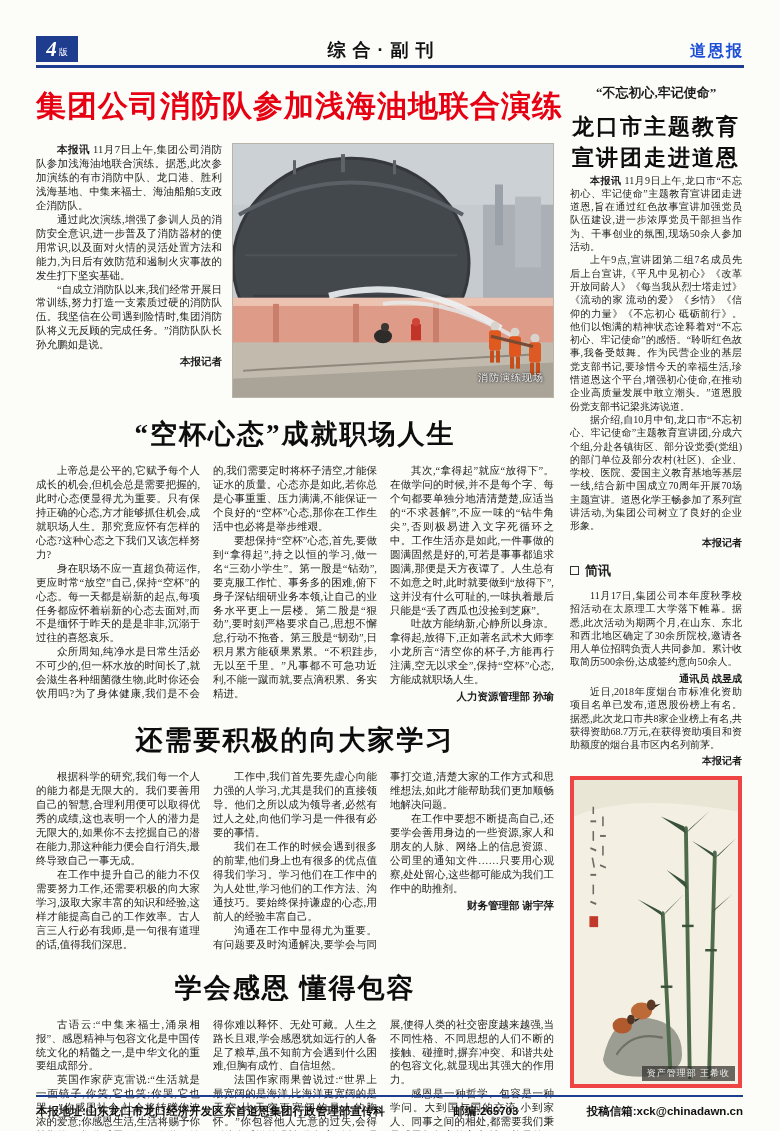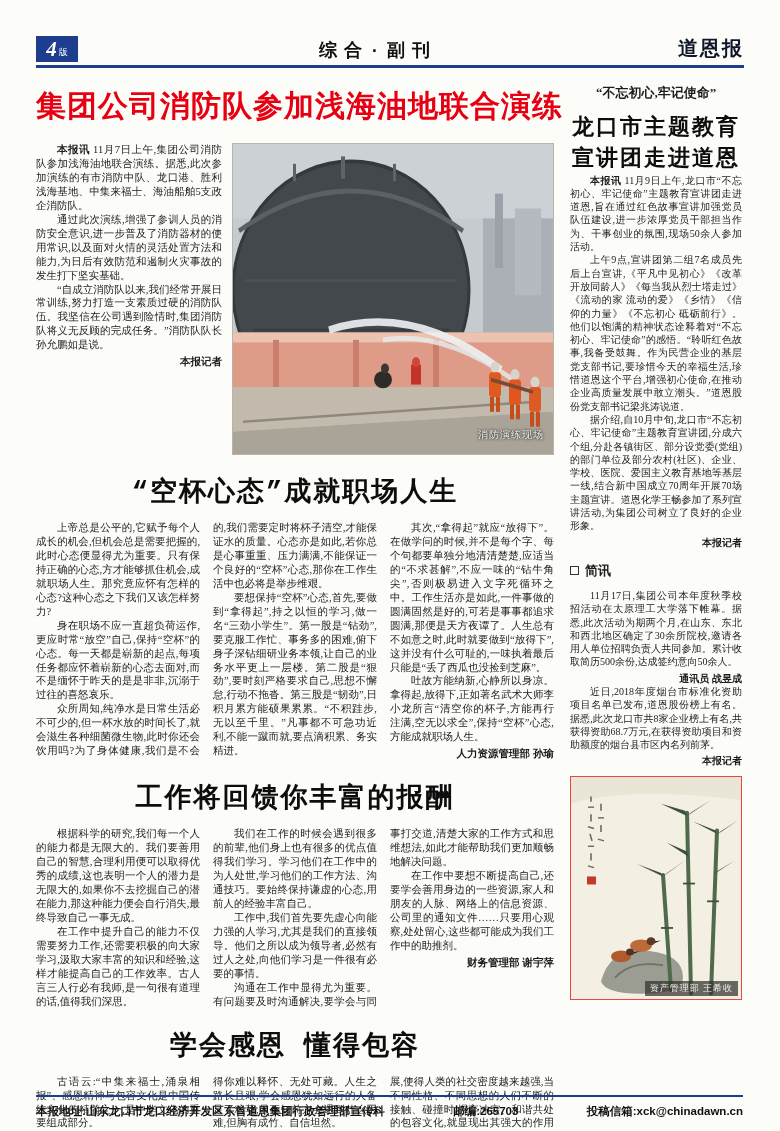--- a/index.html
+++ b/index.html
@@ -11,70 +11,70 @@
     font-family:"Liberation Serif", serif; color:#1c1c1c;
   }
   
   .masthead-row { display:flex; align-items:flex-end; justify-content:space-between; height:28px; }
   .page-num-box {
     background:#1e3d8f; color:#fff; width:42px; height:26px;
     display:flex; align-items:center; justify-content:center; gap:2px;
   }
   .page-num { font-size:21px; font-style:italic; font-weight:bold; line-height:1; }
   .page-num-label { font-size:9px; margin-top:7px; }
-  .section-title { font-size:18px; font-weight:bold; letter-spacing:7px; font-family:Liberation Mono, monospace; color:#111; }
-  .masthead { color:#0f172a; font-size:20px; font-weight:bold; letter-spacing:2px; font-family:"Liberation Serif",serif; }
+  .section-title { font-size:18px; font-weight:bold; letter-spacing:7px; font-family:Liberation Sans, sans-serif; color:#111; }
+  .masthead { color:#1d4ed8; font-size:16px; font-weight:bold; letter-spacing:2px; font-family:"Liberation Serif",serif; }
   .header-rule { height:3px; background:#1e3d8f; margin-top:3px; }
 
   
   .content { display:flex; gap:16px; margin-top:14px; }
   .left-zone  { width:518px; flex:none; }
   .right-zone { width:172px; flex:none; }
 
   
   .headline-red {
     color:#e60012; font-size:30px; font-weight:900; text-align:center;
     font-family:"Liberation Sans",sans-serif; letter-spacing:1px;
     margin:4px 0 16px 0; white-space:nowrap;
   }
   .headline-black {
     color:#0d0d0d; font-size:27px; font-weight:900; text-align:center;
-    font-family:Liberation Mono, monospace; letter-spacing:2px;
+    font-family:Liberation Serif, serif; letter-spacing:2px;
     margin:18px 0 12px 0;
   }
 
   
   .bodytext { font-size:10.5px; line-height:1.33; text-align:justify; }
   .bodytext p { text-indent:2em; }
   .lead-label { font-weight:bold; font-family:"Liberation Sans",sans-serif; }
   .byline { text-align:right; font-weight:bold; font-family:"Liberation Sans",sans-serif; text-indent:0; margin-top:3px; }
   .cols3 { column-count:3; column-gap:13px; }
 
   
   .article1 { display:flex; gap:10px; }
   .article1-text { width:186px; flex:none; }
-  .photo-wrap { flex:1; position:relative; height:312px; border:1px solid #b9b4aa; }
+  .photo-wrap { flex:1; position:relative; height:255px; border:1px solid #b9b4aa; }
   .photo-wrap svg { width:100%; height:100%; display:block; }
   .photo-caption {
     position:absolute; right:9px; bottom:12px; color:#f2f2f2; font-size:10px;
     letter-spacing:1px; text-shadow:0 0 2px #333, 0 0 3px #333;
   }
 
   
   .kicker { text-align:center; font-size:13px; font-weight:bold; margin:2px 0 10px 0; }
   .right-headline {
     font-size:22px; font-weight:900; text-align:center; line-height:1.4;
     font-family:"Liberation Sans",sans-serif; letter-spacing:2px; color:#0d0d0d;
   }
   .right-body { font-size:10px; line-height:1.33; text-align:justify; }
   .right-body p { text-indent:2em; }
   .briefs-header { display:flex; align-items:center; gap:6px; margin:13px 0 9px 0; }
   .square-icon { width:9px; height:9px; border:1.5px solid #333; display:inline-block; }
   .briefs-title { font-size:13px; font-weight:bold; font-family:Liberation Mono, monospace; }
-  .painting-wrap { position:relative; height:224px; margin-top:8px; border:1px solid #ef4444; }
+  .painting-wrap { position:relative; height:312px; margin-top:8px; border:4px solid #ef4444; }
   .painting-wrap svg { width:100%; height:100%; display:block; }
   .painting-caption {
     position:absolute; right:3px; bottom:3px; background:rgba(50,48,44,0.72);
     color:#efefef; font-size:9px; padding:1px 5px; letter-spacing:1px;
   }
 
   
   .footer { position:absolute; left:36px; right:37px; bottom:12px; }
   .footer-rule { height:2px; background:#1e3d8f; margin-bottom:7px; }
   .footer-row { display:flex; justify-content:space-between; font-size:11.5px; font-weight:bold; font-family:"Liberation Sans",sans-serif; color:#111; }
@@ -168,26 +168,26 @@
       <div class="bodytext cols3">
         <p>上帝总是公平的,它赋予每个人成长的机会,但机会总是需要把握的,此时心态便显得尤为重要。只有保持正确的心态,方才能够抓住机会,成就职场人生。那究竟应怀有怎样的心态?这种心态之下我们又该怎样努力?</p>
         <p>身在职场不应一直超负荷运作,更应时常“放空”自己,保持“空杯”的心态。每一天都是崭新的起点,每项任务都应怀着崭新的心态去面对,而不是缅怀于昨天的是是非非,沉溺于过往的喜怒哀乐。</p>
         <p>众所周知,纯净水是日常生活必不可少的,但一杯水放的时间长了,就会滋生各种细菌微生物,此时你还会饮用吗?为了身体健康,我们是不会的,我们需要定时将杯子清空,才能保证水的质量。心态亦是如此,若你总是心事重重、压力满满,不能保证一个良好的“空杯”心态,那你在工作生活中也必将是举步维艰。</p>
         <p>要想保持“空杯”心态,首先,要做到“拿得起”,持之以恒的学习,做一名“三劲小学生”。第一股是“钻劲”,要克服工作忙、事务多的困难,俯下身子深钻细研业务本领,让自己的业务水平更上一层楼。第二股是“狠劲”,要时刻严格要求自己,思想不懈怠,行动不拖沓。第三股是“韧劲”,日积月累方能硕果累累。“不积跬步,无以至千里。”凡事都不可急功近利,不能一蹴而就,要点滴积累、务实精进。</p>
         <p>其次,“拿得起”就应“放得下”。在做学问的时候,并不是每个字、每个句都要单独分地清清楚楚,应适当的“不求甚解”,不应一味的“钻牛角尖”,否则极易进入文字死循环之中。工作生活亦是如此,一件事做的圆满固然是好的,可若是事事都追求圆满,那便是天方夜谭了。人生总有不如意之时,此时就要做到“放得下”,这并没有什么可耻的,一味执着最后只能是“丢了西瓜也没捡到芝麻”。</p>
         <p>吐故方能纳新,心静所以身凉。拿得起,放得下,正如著名武术大师李小龙所言“清空你的杯子,方能再行注满,空无以求全”,保持“空杯”心态,方能成就职场人生。</p>
         <p class="byline">人力资源管理部 孙瑜</p>
       </div>
 
-      <div class="headline-black">工作将回馈你丰富的报酬</div>
+      <div class="headline-black">还需要积极的向大家学习</div>
       <div class="bodytext cols3">
         <p>根据科学的研究,我们每一个人的能力都是无限大的。我们要善用自己的智慧,合理利用便可以取得优秀的成绩,这也表明一个人的潜力是无限大的,如果你不去挖掘自己的潜在能力,那这种能力便会自行消失,最终导致自己一事无成。</p>
         <p>在工作中提升自己的能力不仅需要努力工作,还需要积极的向大家学习,汲取大家丰富的知识和经验,这样才能提高自己的工作效率。古人言三人行必有我师,是一句很有道理的话,值得我们深思。</p>
+        <p>工作中,我们首先要先虚心向能力强的人学习,尤其是我们的直接领导。他们之所以成为领导者,必然有过人之处,向他们学习是一件很有必要的事情。</p>
         <p>我们在工作的时候会遇到很多的前辈,他们身上也有很多的优点值得我们学习。学习他们在工作中的为人处世,学习他们的工作方法、沟通技巧。要始终保持谦虚的心态,用前人的经验丰富自己。</p>
-        <p>工作中,我们首先要先虚心向能力强的人学习,尤其是我们的直接领导。他们之所以成为领导者,必然有过人之处,向他们学习是一件很有必要的事情。</p>
         <p>沟通在工作中显得尤为重要。有问题要及时沟通解决,要学会与同事打交道,清楚大家的工作方式和思维想法,如此才能帮助我们更加顺畅地解决问题。</p>
         <p>在工作中要想不断提高自己,还要学会善用身边的一些资源,家人和朋友的人脉、网络上的信息资源、公司里的通知文件……只要用心观察,处处留心,这些都可能成为我们工作中的助推剂。</p>
         <p class="byline">财务管理部 谢宇萍</p>
       </div>
 
       <div class="headline-black">学会感恩 懂得包容</div>
       <div class="bodytext cols3">
         <p>古语云:“中集来福士,涌泉相报”、感恩精神与包容文化是中国传统文化的精髓之一,是中华文化的重要组成部分。</p>
         <p>英国作家萨克雷说:“生活就是一面镜子,你笑,它也笑;你哭,它也哭。”你感恩社会,社会将转赠你浓浓的爱意;你感恩生活,生活将赐予你灿烂的阳光;你感恩工作,工作将回馈你丰富的报酬。而你不感恩,只知一味地怨天尤人,社会的冷酷、生活的艰辛、工作的压力只会越积越深,压得你难以释怀、无处可藏。人生之路长且艰,学会感恩犹如远行的人备足了粮草,虽不知前方会遇到什么困难,但胸有成竹、自信坦然。</p>
         <p>法国作家雨果曾说过:“世界上最宽阔的是海洋,比海洋更宽阔的是天空,比天空更宽阔的是人的胸怀。”你包容他人无意的过失,会得到他人感激的眼神;你包容别人无理的吵闹,会还自己一片宁静的心灵;你包容世间的诸多不公平,会让自己保持奋斗的心态。当前社会的快速发展,使得人类的社交密度越来越强,当不同性格、不同思想的人们不断的接触、碰撞时,摒弃冲突、和谐共处的包容文化,就显现出其强大的作用力。</p>

